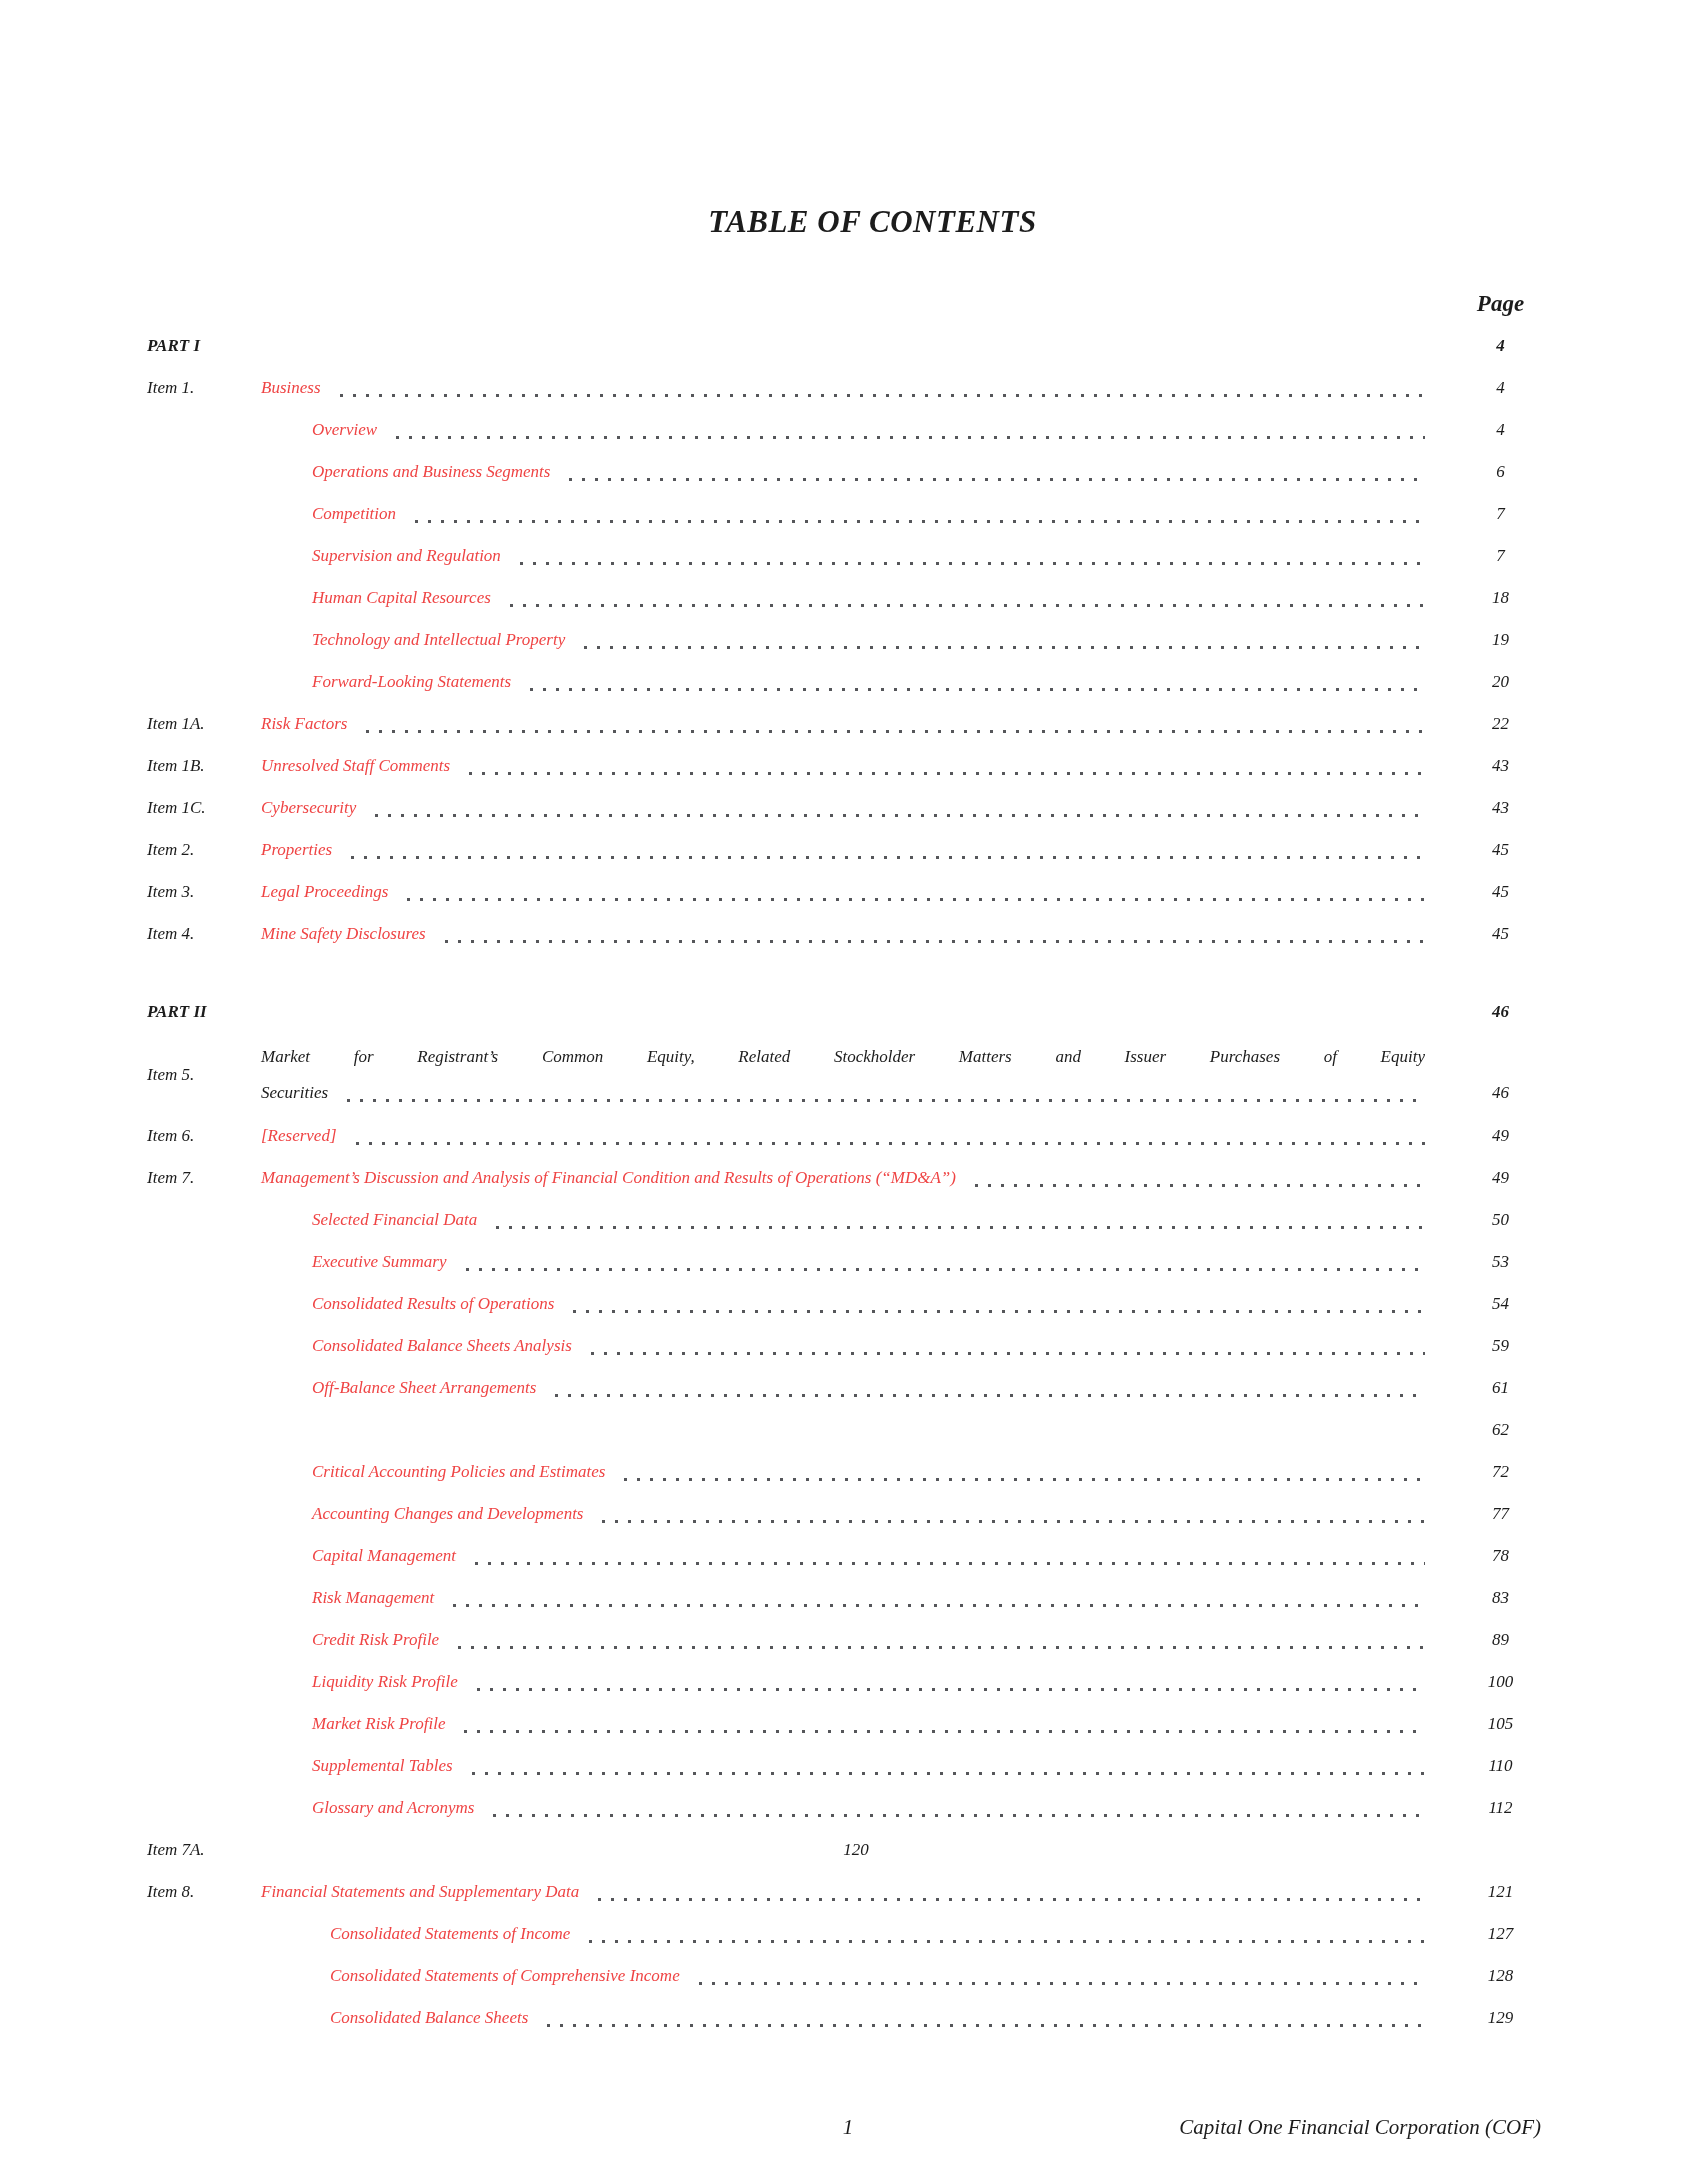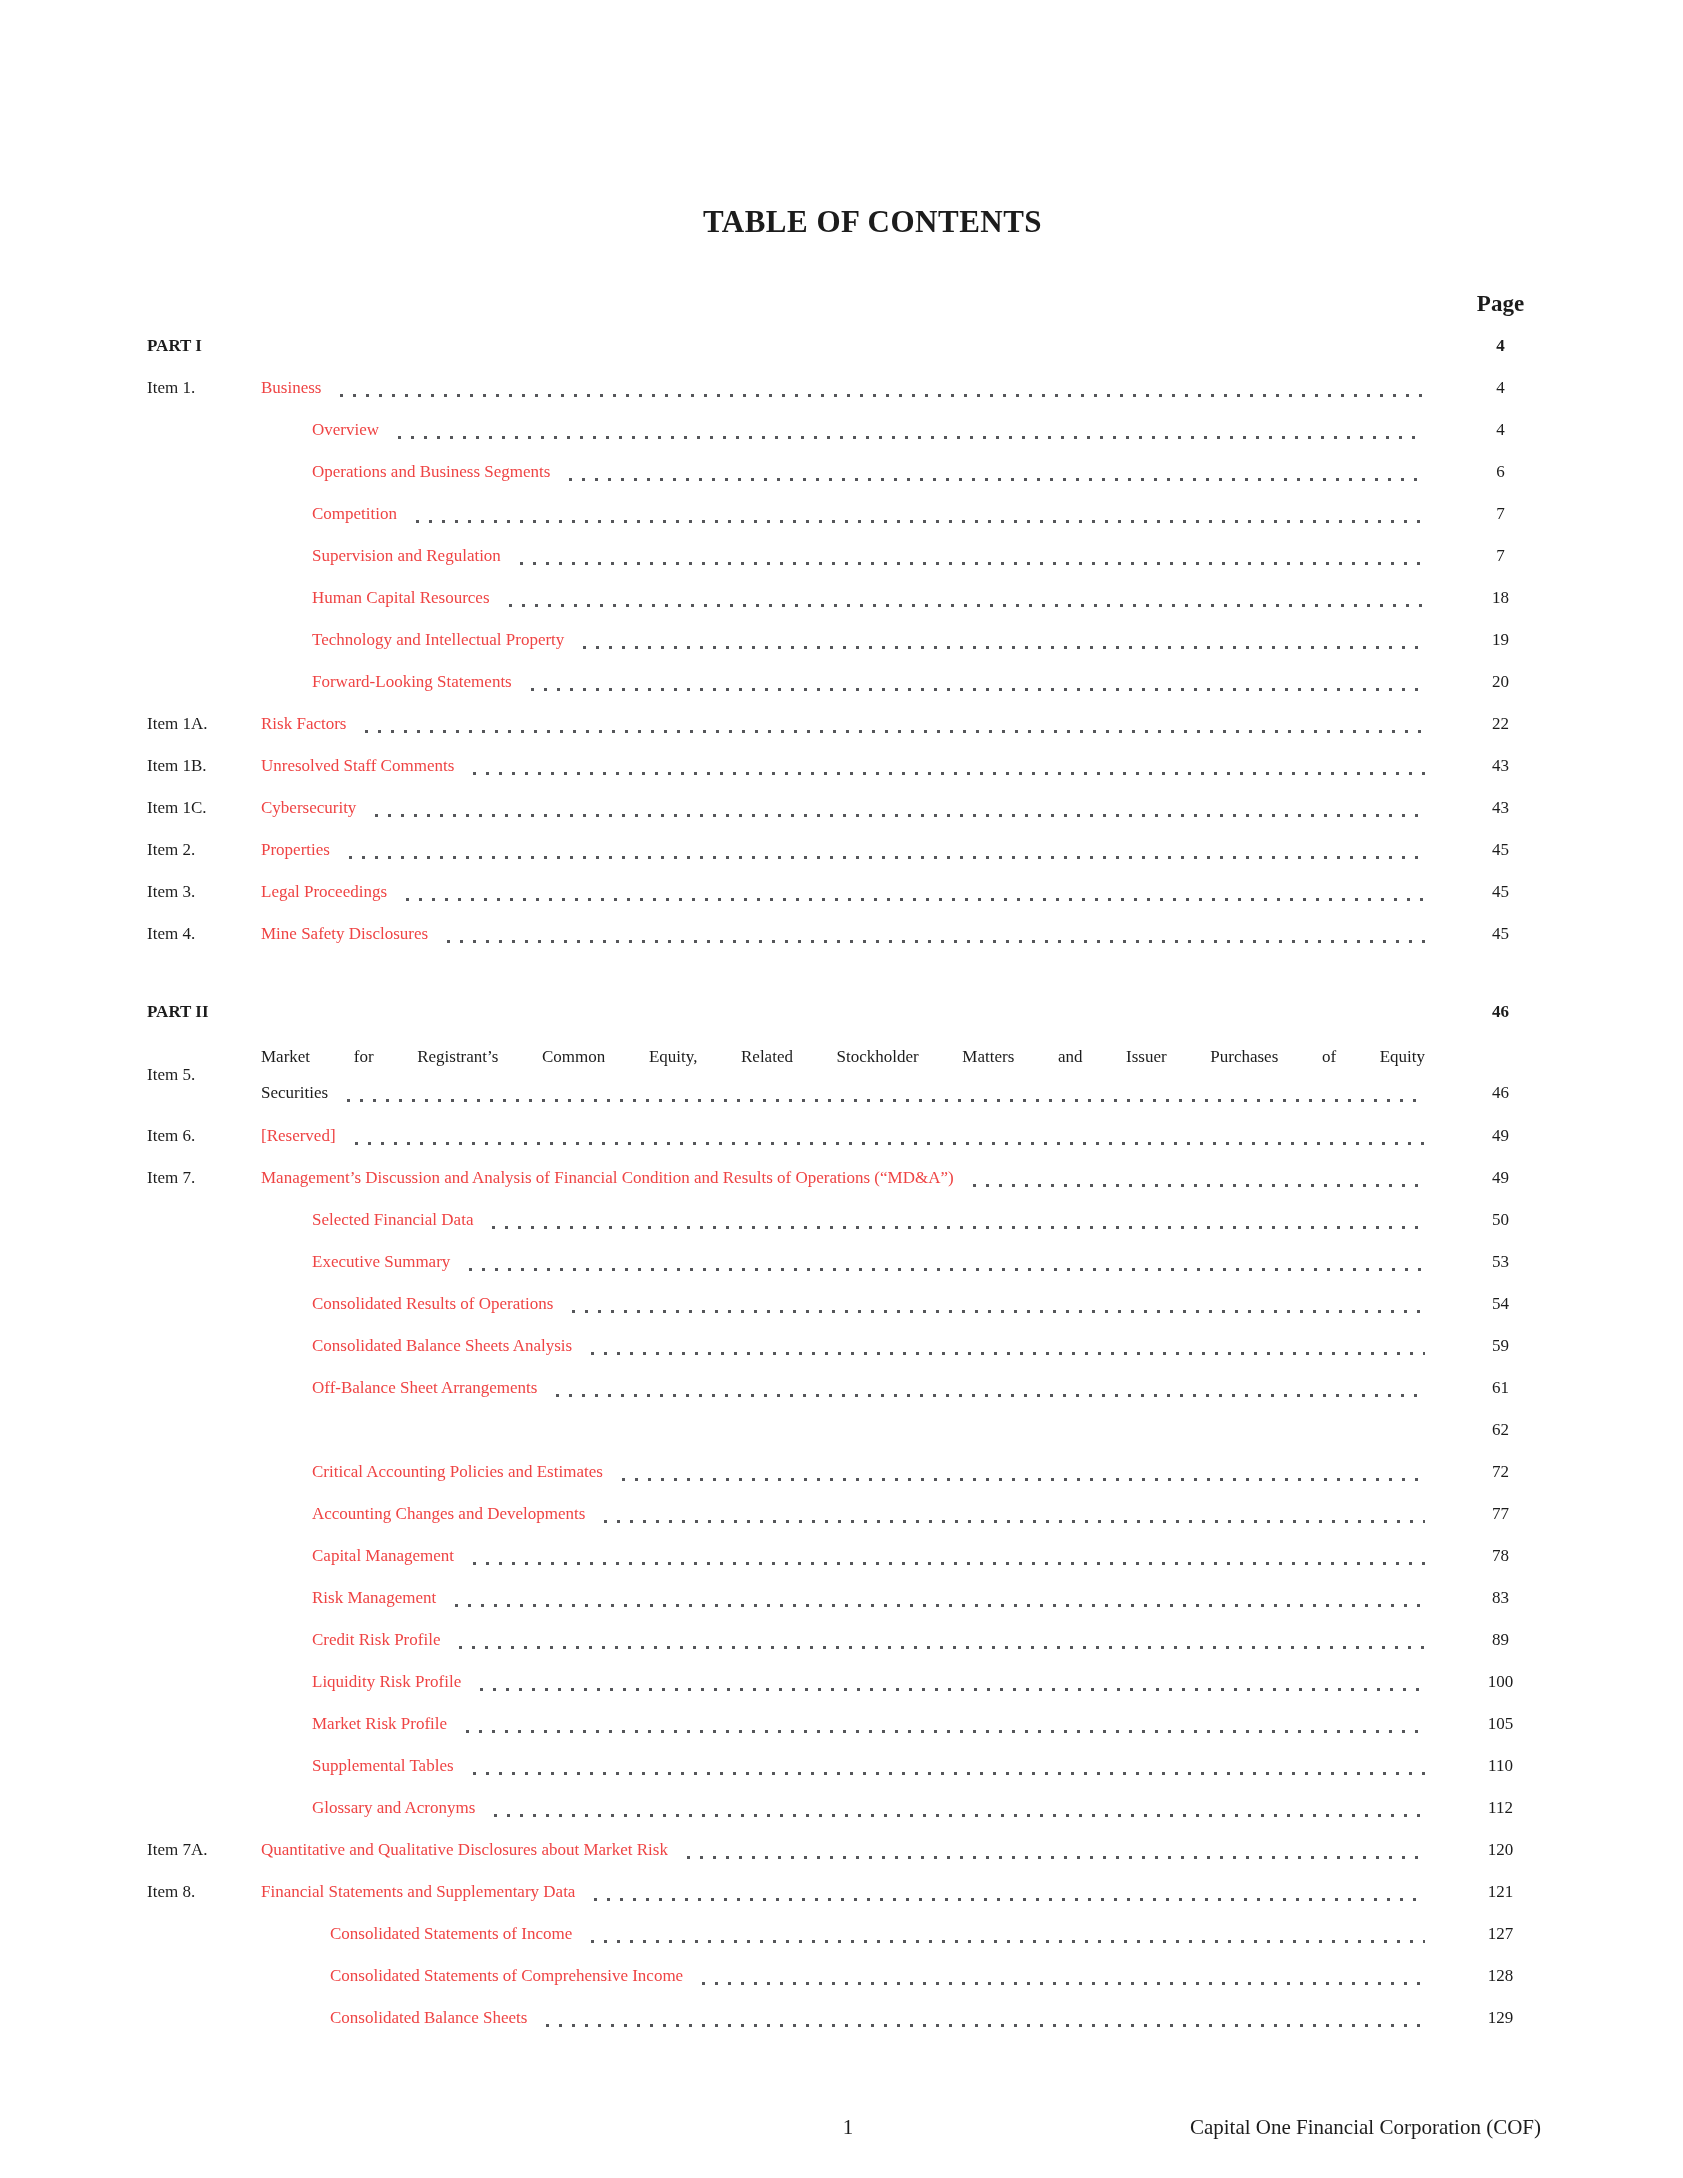--- a/index.html
+++ b/index.html
@@ -8,20 +8,21 @@
     width:1683px; height:2178px;
     font-family:"Liberation Serif", serif;
     color:#1c1c1c;
     position:relative;
     overflow:hidden;
   }
   .page {
     position:relative;
     width:1683px; height:2178px;
     padding:203px 134px 0 147px;
+    font-style:italic;
   }
   .content {
     width:1403px; 
   }
   .doc-title {
     font-size:31px;
     font-weight:bold;
     text-align:center;
     padding-left:48px;
     line-height:38px;
@@ -378,24 +379,20 @@
         <div class="row sub">
           <span class="label"></span>
           <span class="entry">
             <a class="title">Glossary and Acronyms</a>
             <span class="leader"></span>
           </span>
           <span class="pagenum">112</span>
         </div>
         <div class="row item">
           <span class="label">Item 7A.</span>
-          <span class="entry">
-            <a class="title">Quantitative and Qualitative Disclosures about Market Risk</a>
-            <span class="leader"></span>
-          </span>
           <span class="pagenum">120</span>
         </div>
         <div class="row item">
           <span class="label">Item 8.</span>
           <span class="entry">
             <a class="title">Financial Statements and Supplementary Data</a>
             <span class="leader"></span>
           </span>
           <span class="pagenum">121</span>
         </div>

